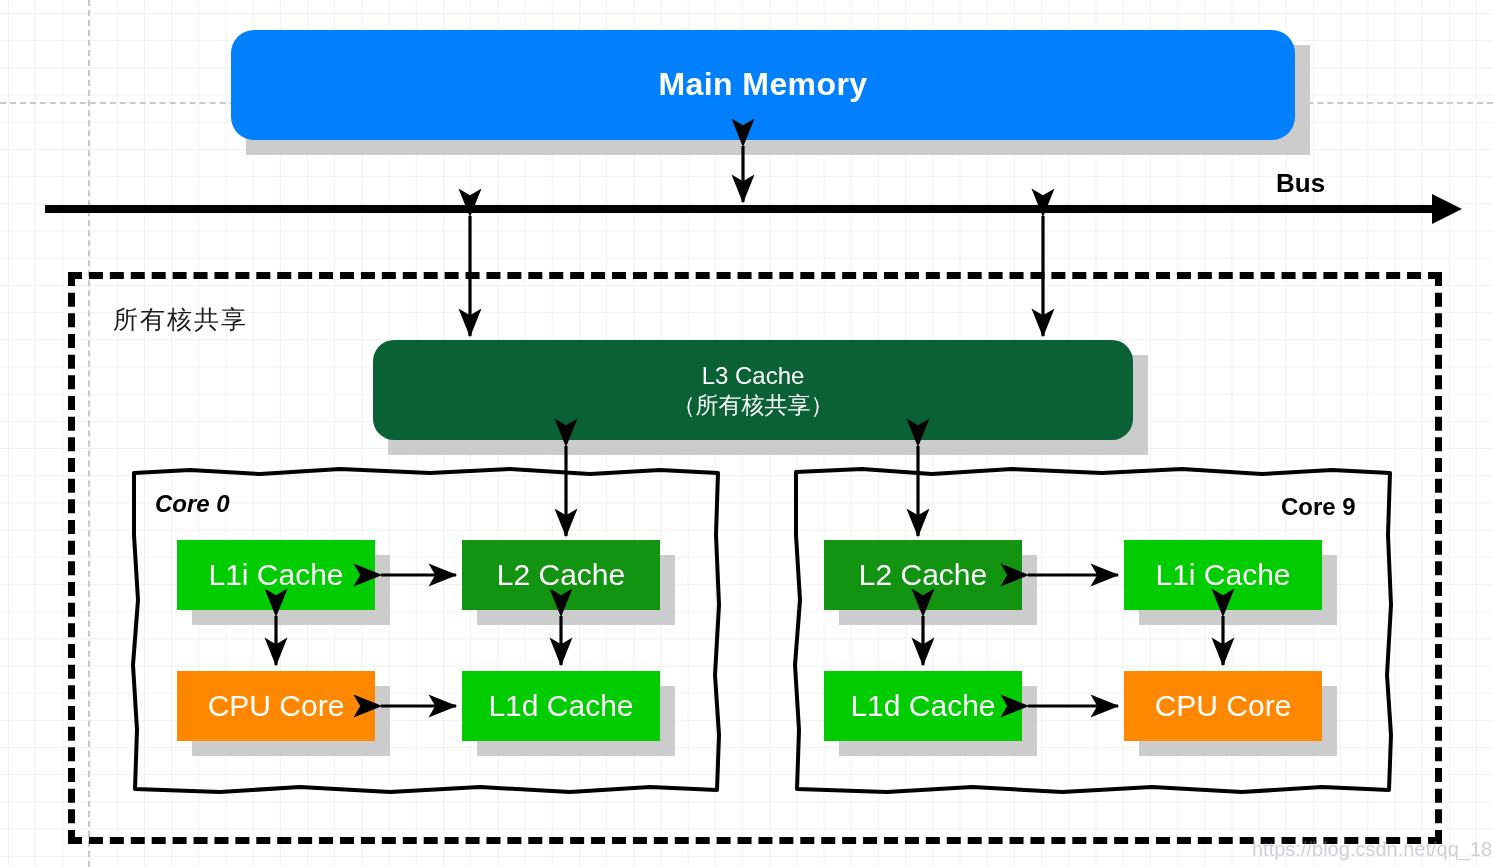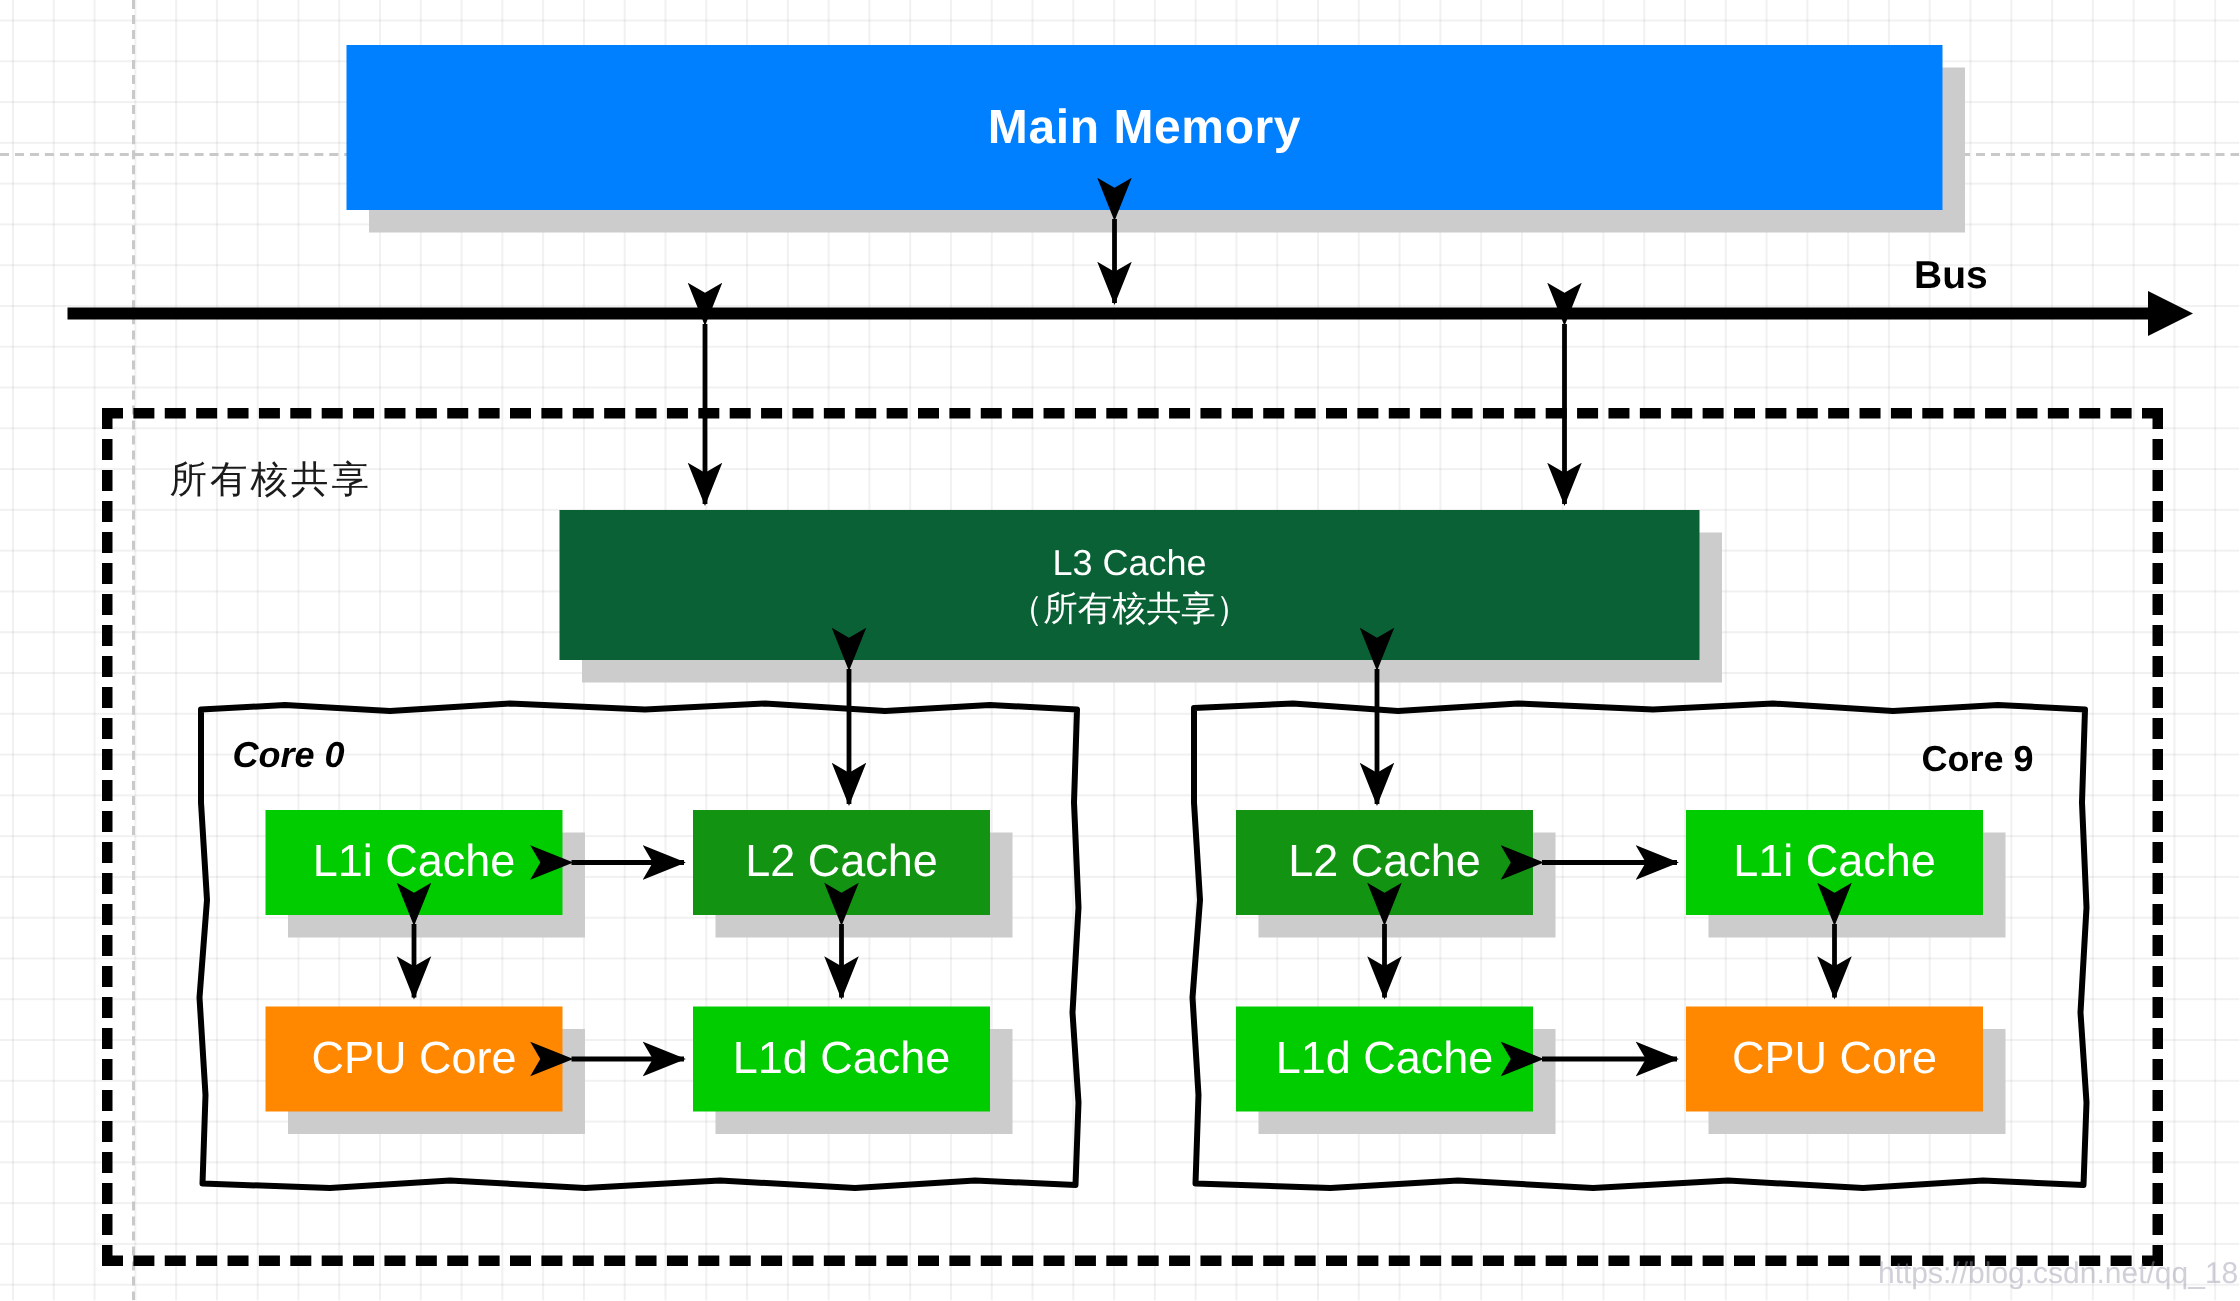--- a/index.html
+++ b/index.html
@@ -55,20 +55,21 @@
 
   #main-memory {
     font-size: 32px;
     font-weight: bold;
     letter-spacing: 0.4px;
   }
   #l3-cache {
     font-size: 24px;
     font-weight: normal;
     flex-direction: column;
+    border-radius: 21px;
   }
   #l3-cache .l3-sub { font-size: 23px; }
 
   .cache-box {
     font-size: 30px;
   }
 
   
   #bus-line {
     position: absolute;
@@ -142,21 +143,21 @@
 </style>
 </head>
 <body>
 
 <div id="canvas">
 
   <div class="guide-v" style="left:88px;"></div>
   <div class="guide-h" style="top:102px;"></div>
 
   <div class="shadow" style="left:246px; top:45px; width:1064px; height:110px;"></div>
-  <div class="block" id="main-memory" style="left:231px; top:30px; width:1064px; height:110px; background:#0080ff;">
+  <div class="block" id="main-memory" style="left:231px; top:30px; width:1064px; height:110px; background:#0080ff;border-radius:23px;">
     <span>Main Memory</span>
   </div>
 
   <div id="bus-label" style="left:1236px; top:168px;margin-left:40px;">Bus</div>
   <div id="bus-line" style="left:45px; top:205px; width:1390px; height:8px;"></div>
   <div id="bus-arrow" style="left:1432px; top:194px;"></div>
 
   <div id="chip-frame" style="left:68px; top:272px; width:1374px; height:572px;"></div>
   <div id="chip-label" style="left:113px; top:303px;">所有核共享</div>
 

